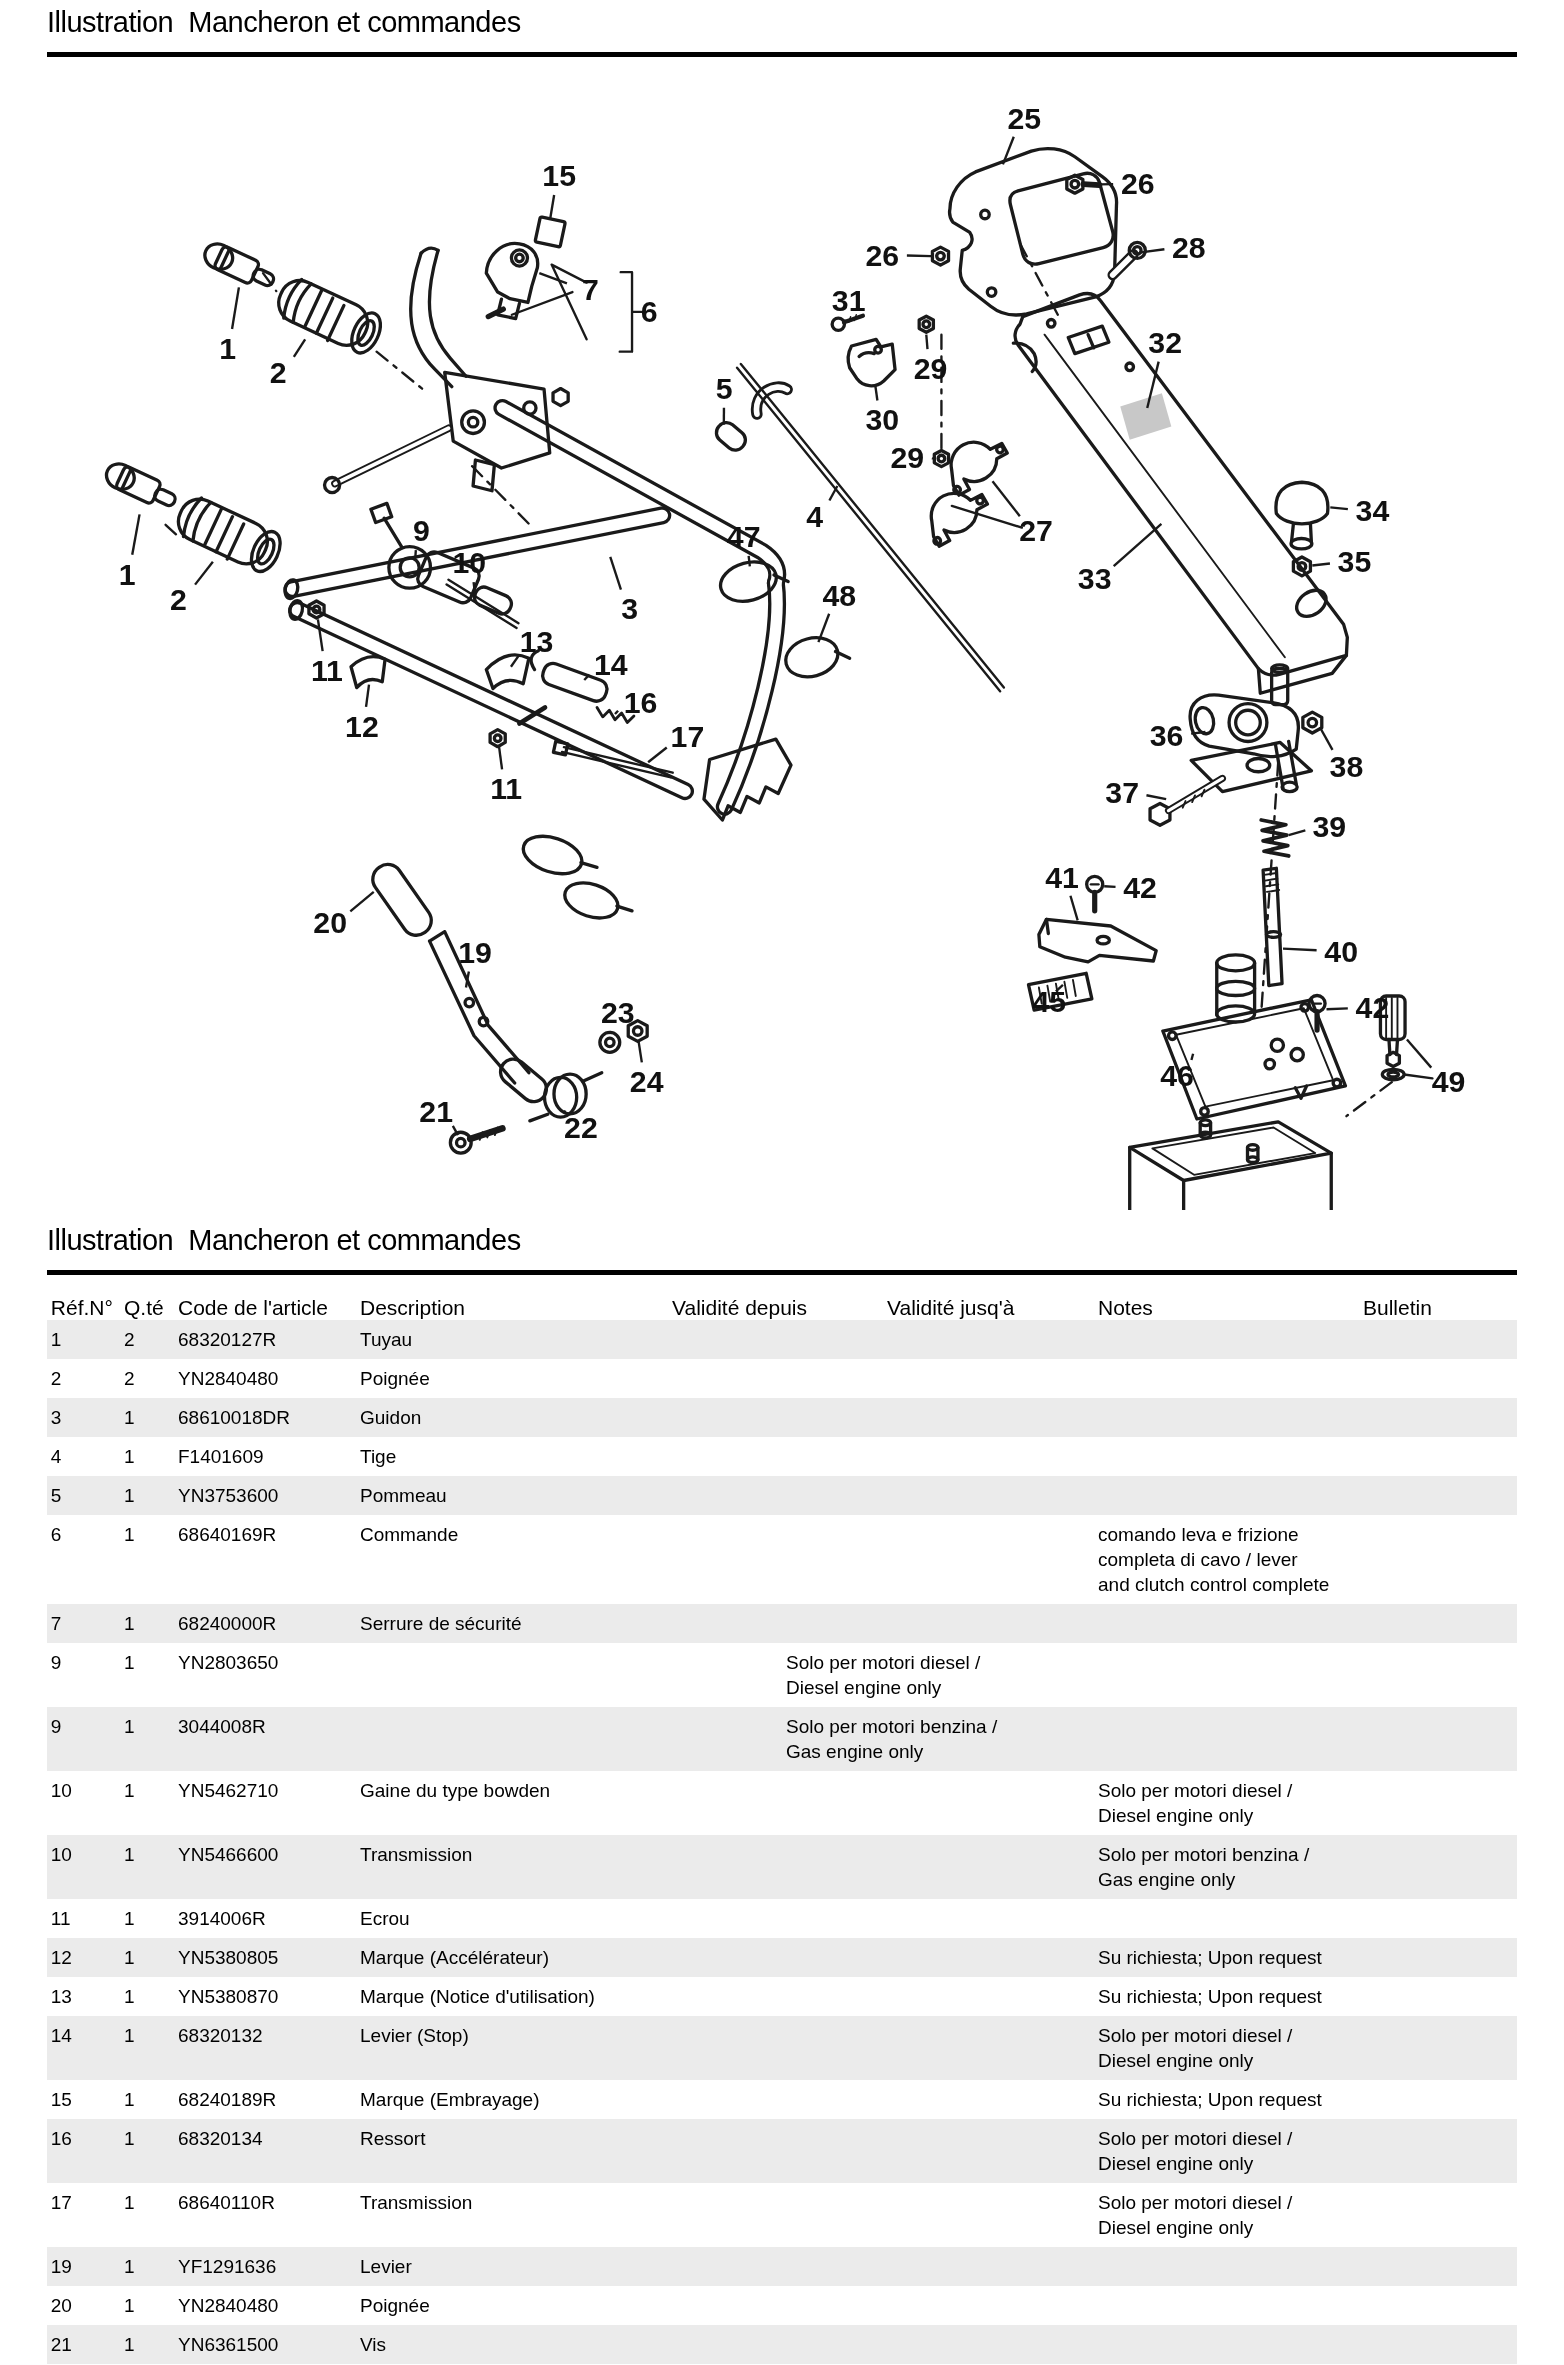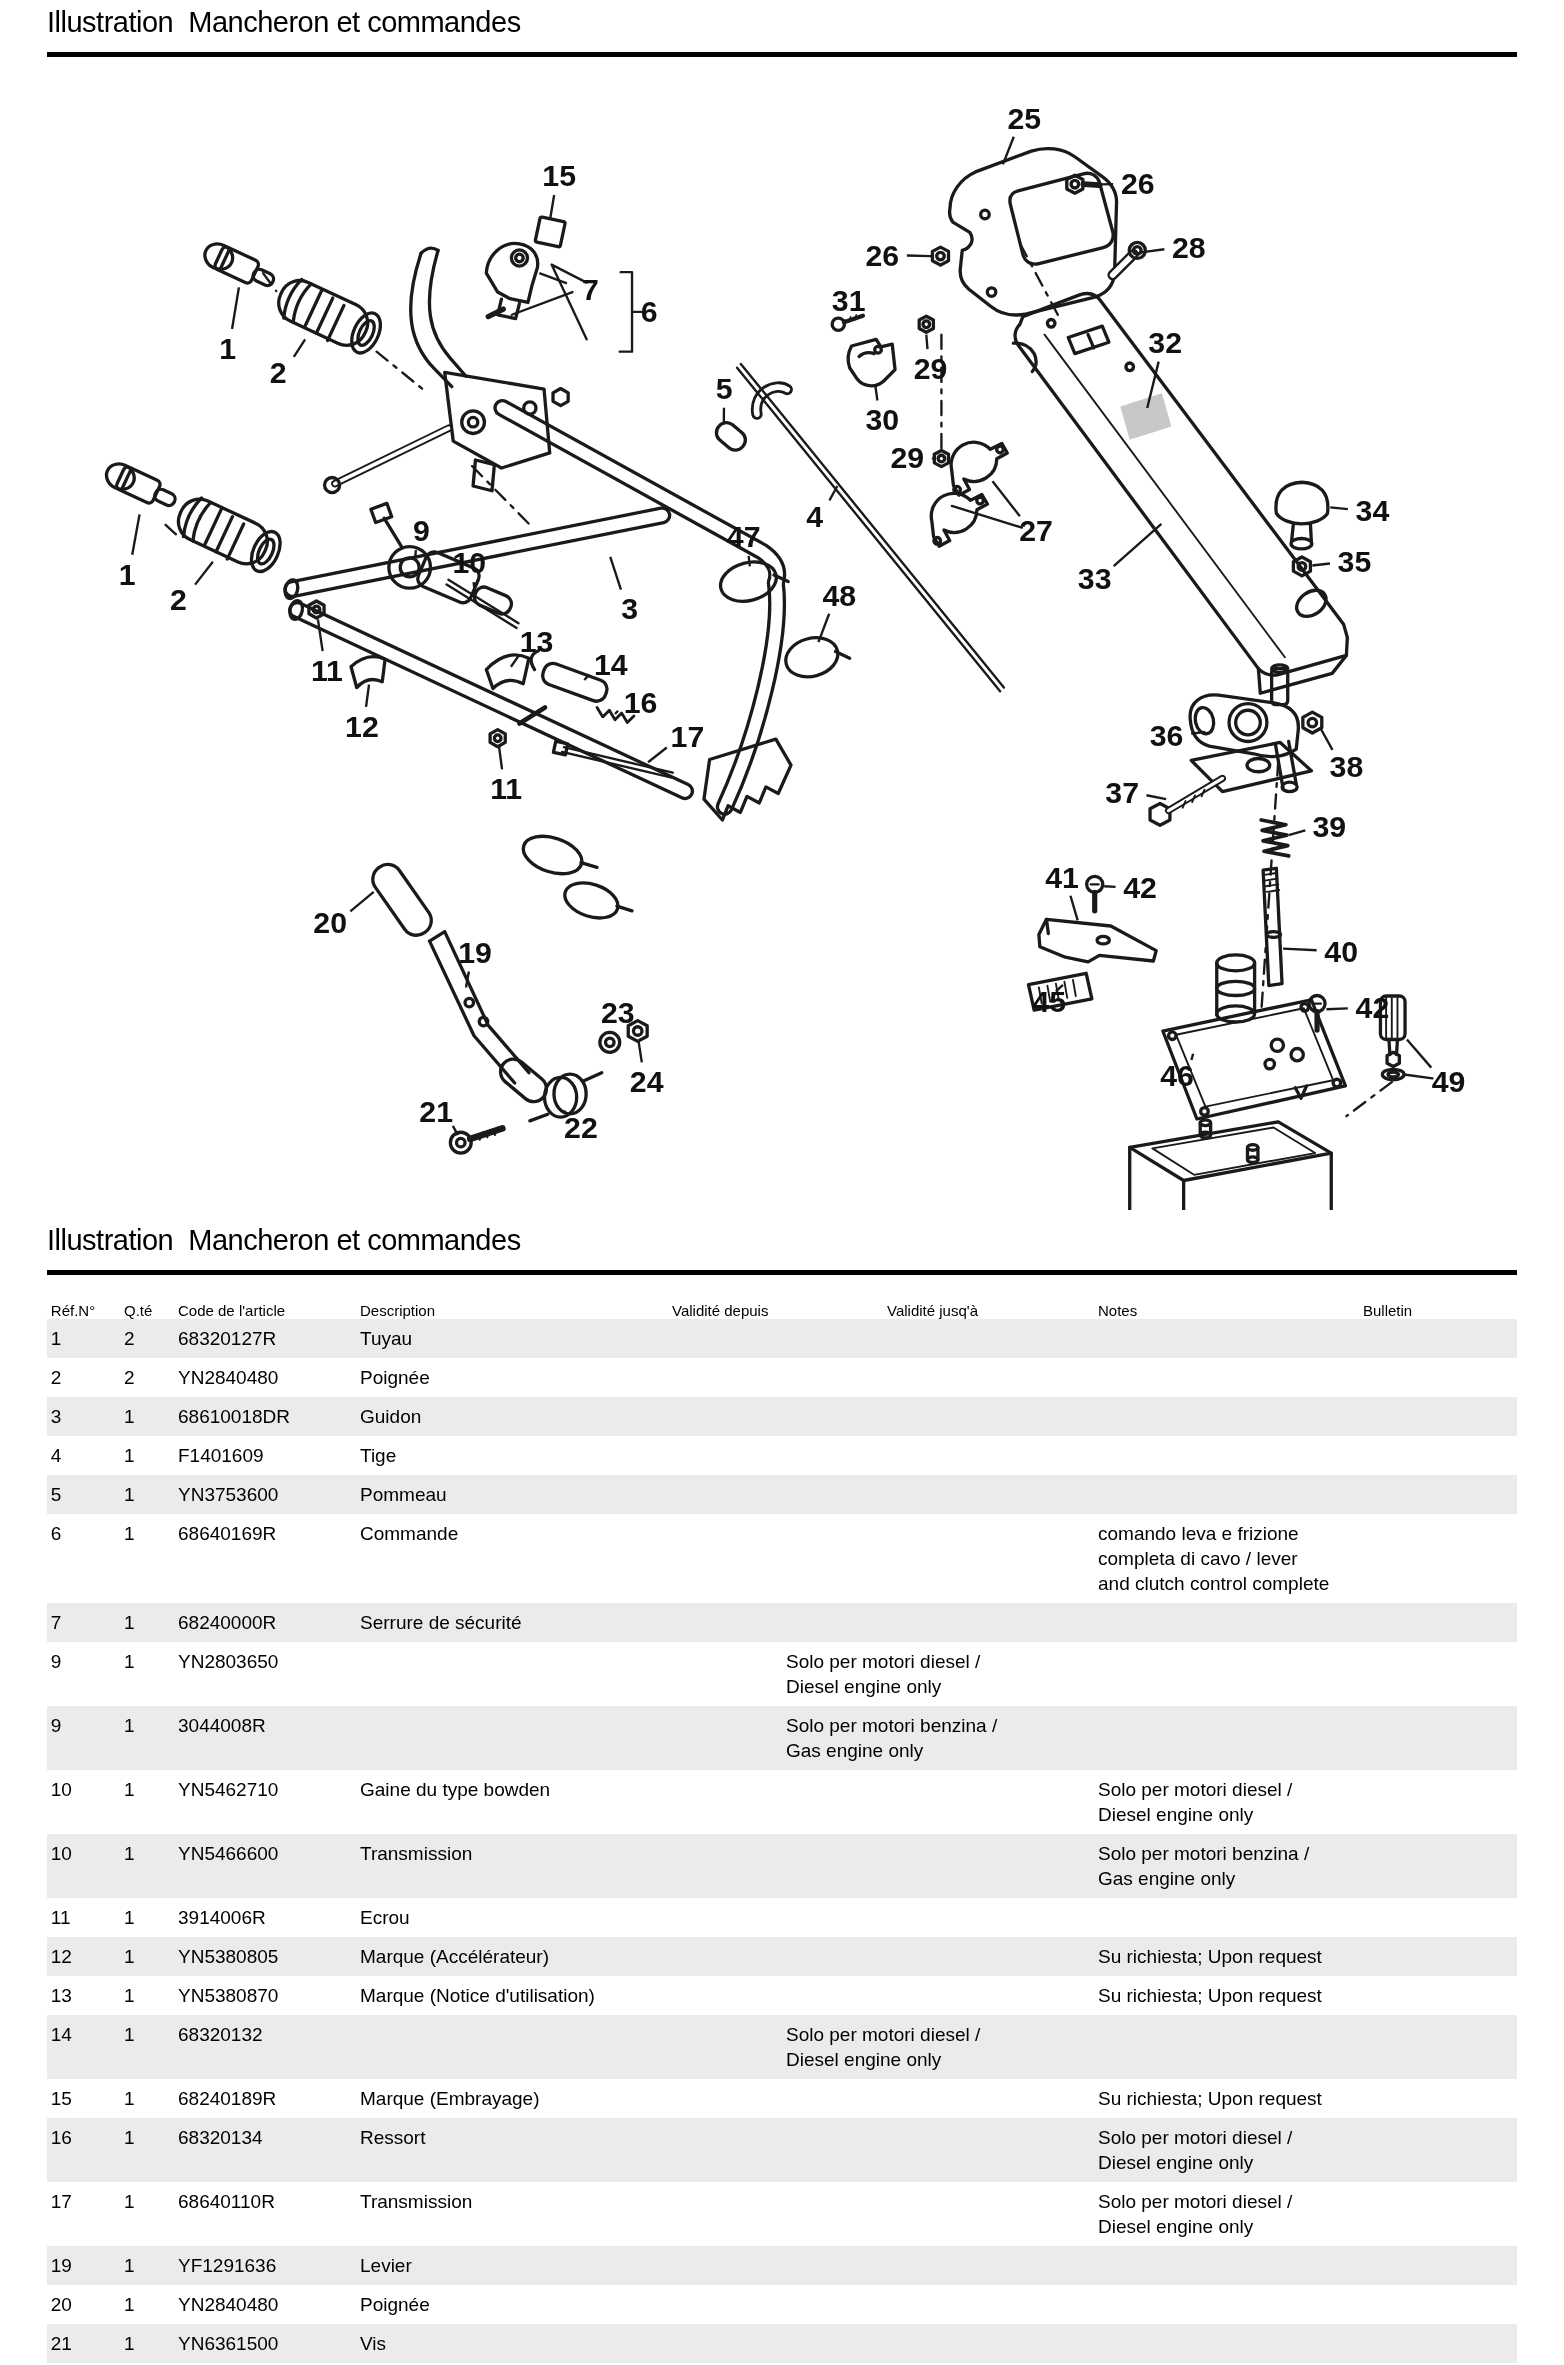--- a/index.html
+++ b/index.html
@@ -5,21 +5,21 @@
   html,body{margin:0;padding:0;background:#fff;}
   body{width:1564px;height:3579px;overflow:hidden;position:relative;
        font-family:"Liberation Sans","DejaVu Sans",sans-serif;color:#000;}
   .doc-title{font-size:29px;font-weight:400;letter-spacing:-0.5px;margin:4.7px 0 0 47px;
              line-height:1.2;white-space:pre;}
   .rule{height:5.2px;background:#000;margin:12.3px 47px 0 47px;}
   #diagram{display:block;margin-top:22px;}
   .section-title{font-size:29px;font-weight:400;letter-spacing:-0.5px;margin:13.2px 0 0 47px;
                  line-height:1.2;white-space:pre;}
   .ptable{margin:0 47px;}
-  .thead{display:flex;margin-top:27px;font-size:15px;}
+  .thead{display:flex;margin-top:21px;font-size:21px;}
   .trow{display:flex;padding:7px 0;font-size:19px;line-height:25px;}
   .trow.shaded{background:#ebebeb;}
   .cell{white-space:pre-line;box-sizing:border-box;padding-right:6.6px;}
   .hcell{white-space:pre;box-sizing:border-box;padding-right:6.6px;}
   .c-ref{width:77px;padding-left:3.8px;}
   .c-qty{width:54px;}
   .c-code{width:182px;}
   .c-desc{width:312px;}
   .c-from{width:215px;}
   .c-to{width:211px;}
@@ -629,20 +629,21 @@
           <div class="cell c-desc">Marque (Notice d'utilisation)</div>
           <div class="cell c-from"></div>
           <div class="cell c-to"></div>
           <div class="cell c-notes">Su richiesta; Upon request</div>
           <div class="cell c-bul"></div>
         </div>
         <div class="trow shaded">
           <div class="cell c-ref">14</div>
           <div class="cell c-qty">1</div>
           <div class="cell c-code">68320132</div>
+          <div class="cell c-desc">Levier (Stop)</div>
           <div class="cell c-from"></div>
           <div class="cell c-to"></div>
           <div class="cell c-notes">Solo per motori diesel /
 Diesel engine only</div>
           <div class="cell c-bul"></div>
         </div>
         <div class="trow">
           <div class="cell c-ref">15</div>
           <div class="cell c-qty">1</div>
           <div class="cell c-code">68240189R</div>

